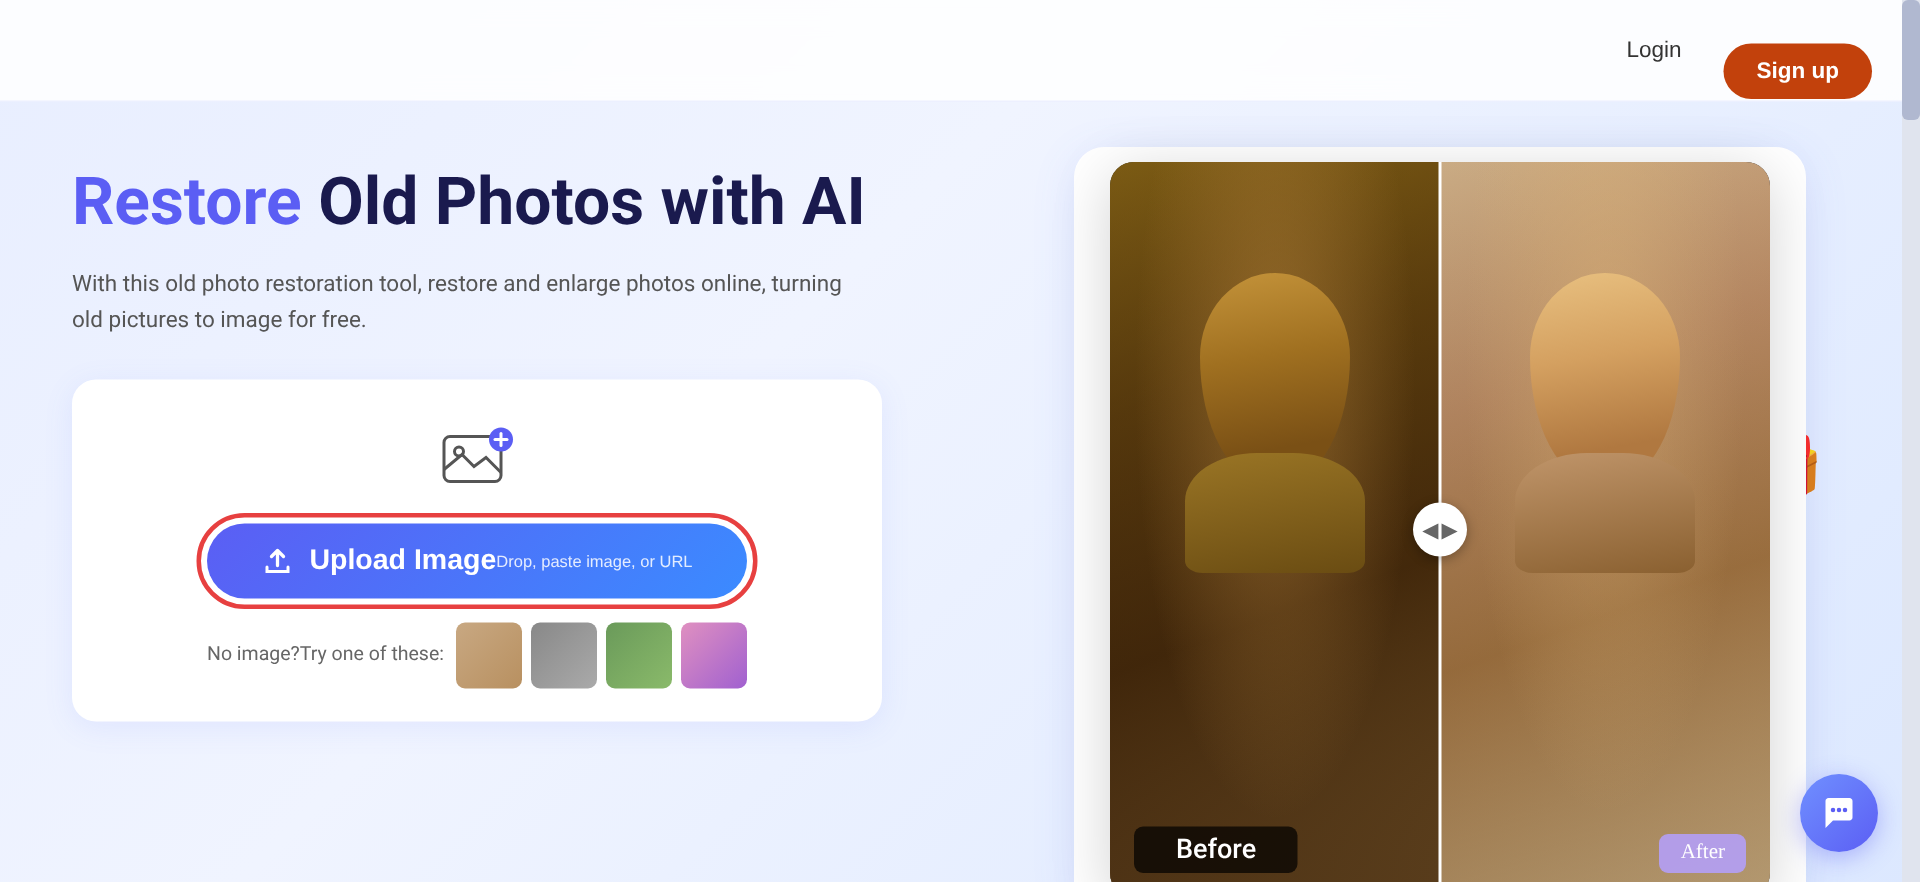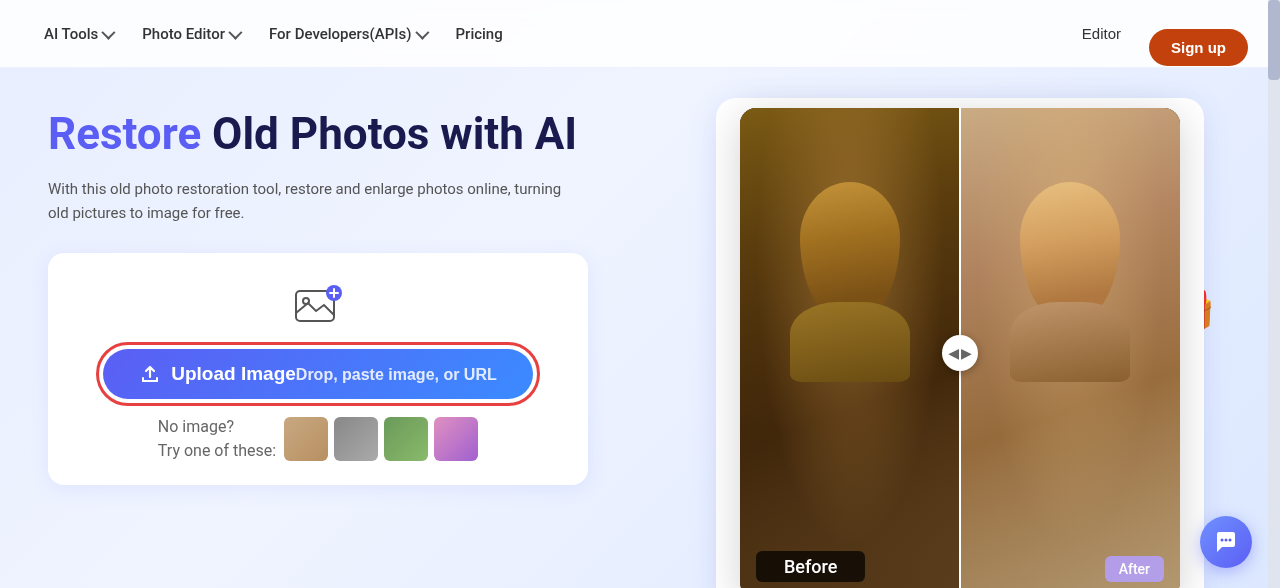--- a/index.html
+++ b/index.html
@@ -175,43 +175,42 @@
       cursor: pointer;
       display: flex;
       align-items: center;
       gap: 10px;
       outline: 3px solid #e74040;
       outline-offset: 4px;
       min-width: 240px;
       justify-content: center;
     }
     .upload-btn-sub {
-      font-size: 16px;
+      font-size: 11px;
       color: rgba(255,255,255,0.85);
-      font-weight: 700;
+      font-weight: 400;
       display: block;
       margin-top: 2px;
     }
     .upload-btn-inner {
       display: flex;
       flex-direction: row;
       align-items: center;
     }
     .sample-row {
       display: flex;
       align-items: center;
       gap: 8px;
       justify-content: center;
     }
     .sample-label {
-      font-size: 16px;
+      font-size: 13px;
       color: #666;
       display: flex;
-      flex-direction: column;
-      align-items: flex-start;
+      align-items: center;
       line-height: 1.5;
     }
     .sample-images {
       display: flex;
       gap: 6px;
     }
     .sample-img {
       width: 44px;
       height: 44px;
       border-radius: 6px;
@@ -377,20 +376,21 @@
       position: absolute;
       bottom: 16px;
       right: 16px;
       background: rgba(180,160,255,0.85);
       color: white;
       padding: 5px 14px;
       border-radius: 6px;
       font-size: 14px;
       font-weight: 500;
       z-index: 7;
+      font-family: Liberation Serif, serif;
     }
 
     
     .deco-star-1 {
       position: absolute;
       top: 60px;
       right: 180px;
       width: 20px;
       height: 20px;
       color: #a0a8e8;
@@ -433,40 +433,23 @@
       height: 22px;
       display: inline-block;
       vertical-align: middle;
     }
   </style>
 </head>
 <body>
 
 <nav>
 
-  <div class="nav-links">
-    <div class="nav-item">
-      <span>AI Tools</span>
-      <span class="chevron"></span>
-    </div>
-    <div class="nav-item">
-      <span>Photo Editor</span>
-      <span class="chevron"></span>
-    </div>
-    <div class="nav-item">
-      <span>For Developers(APIs)</span>
-      <span class="chevron"></span>
-    </div>
-    <div class="nav-item">
-      <span>Pricing</span>
-    </div>
-  </div>
 
   <div class="nav-auth">
-    <button class="btn-login">Editor</button>
+    <button class="btn-login">Login</button>
     <button class="btn-signup">Sign up</button>
   </div>
 </nav>
 
 <div class="scrollbar">
   <div class="scrollbar-thumb"></div>
 </div>
 
 <div class="main">
 

